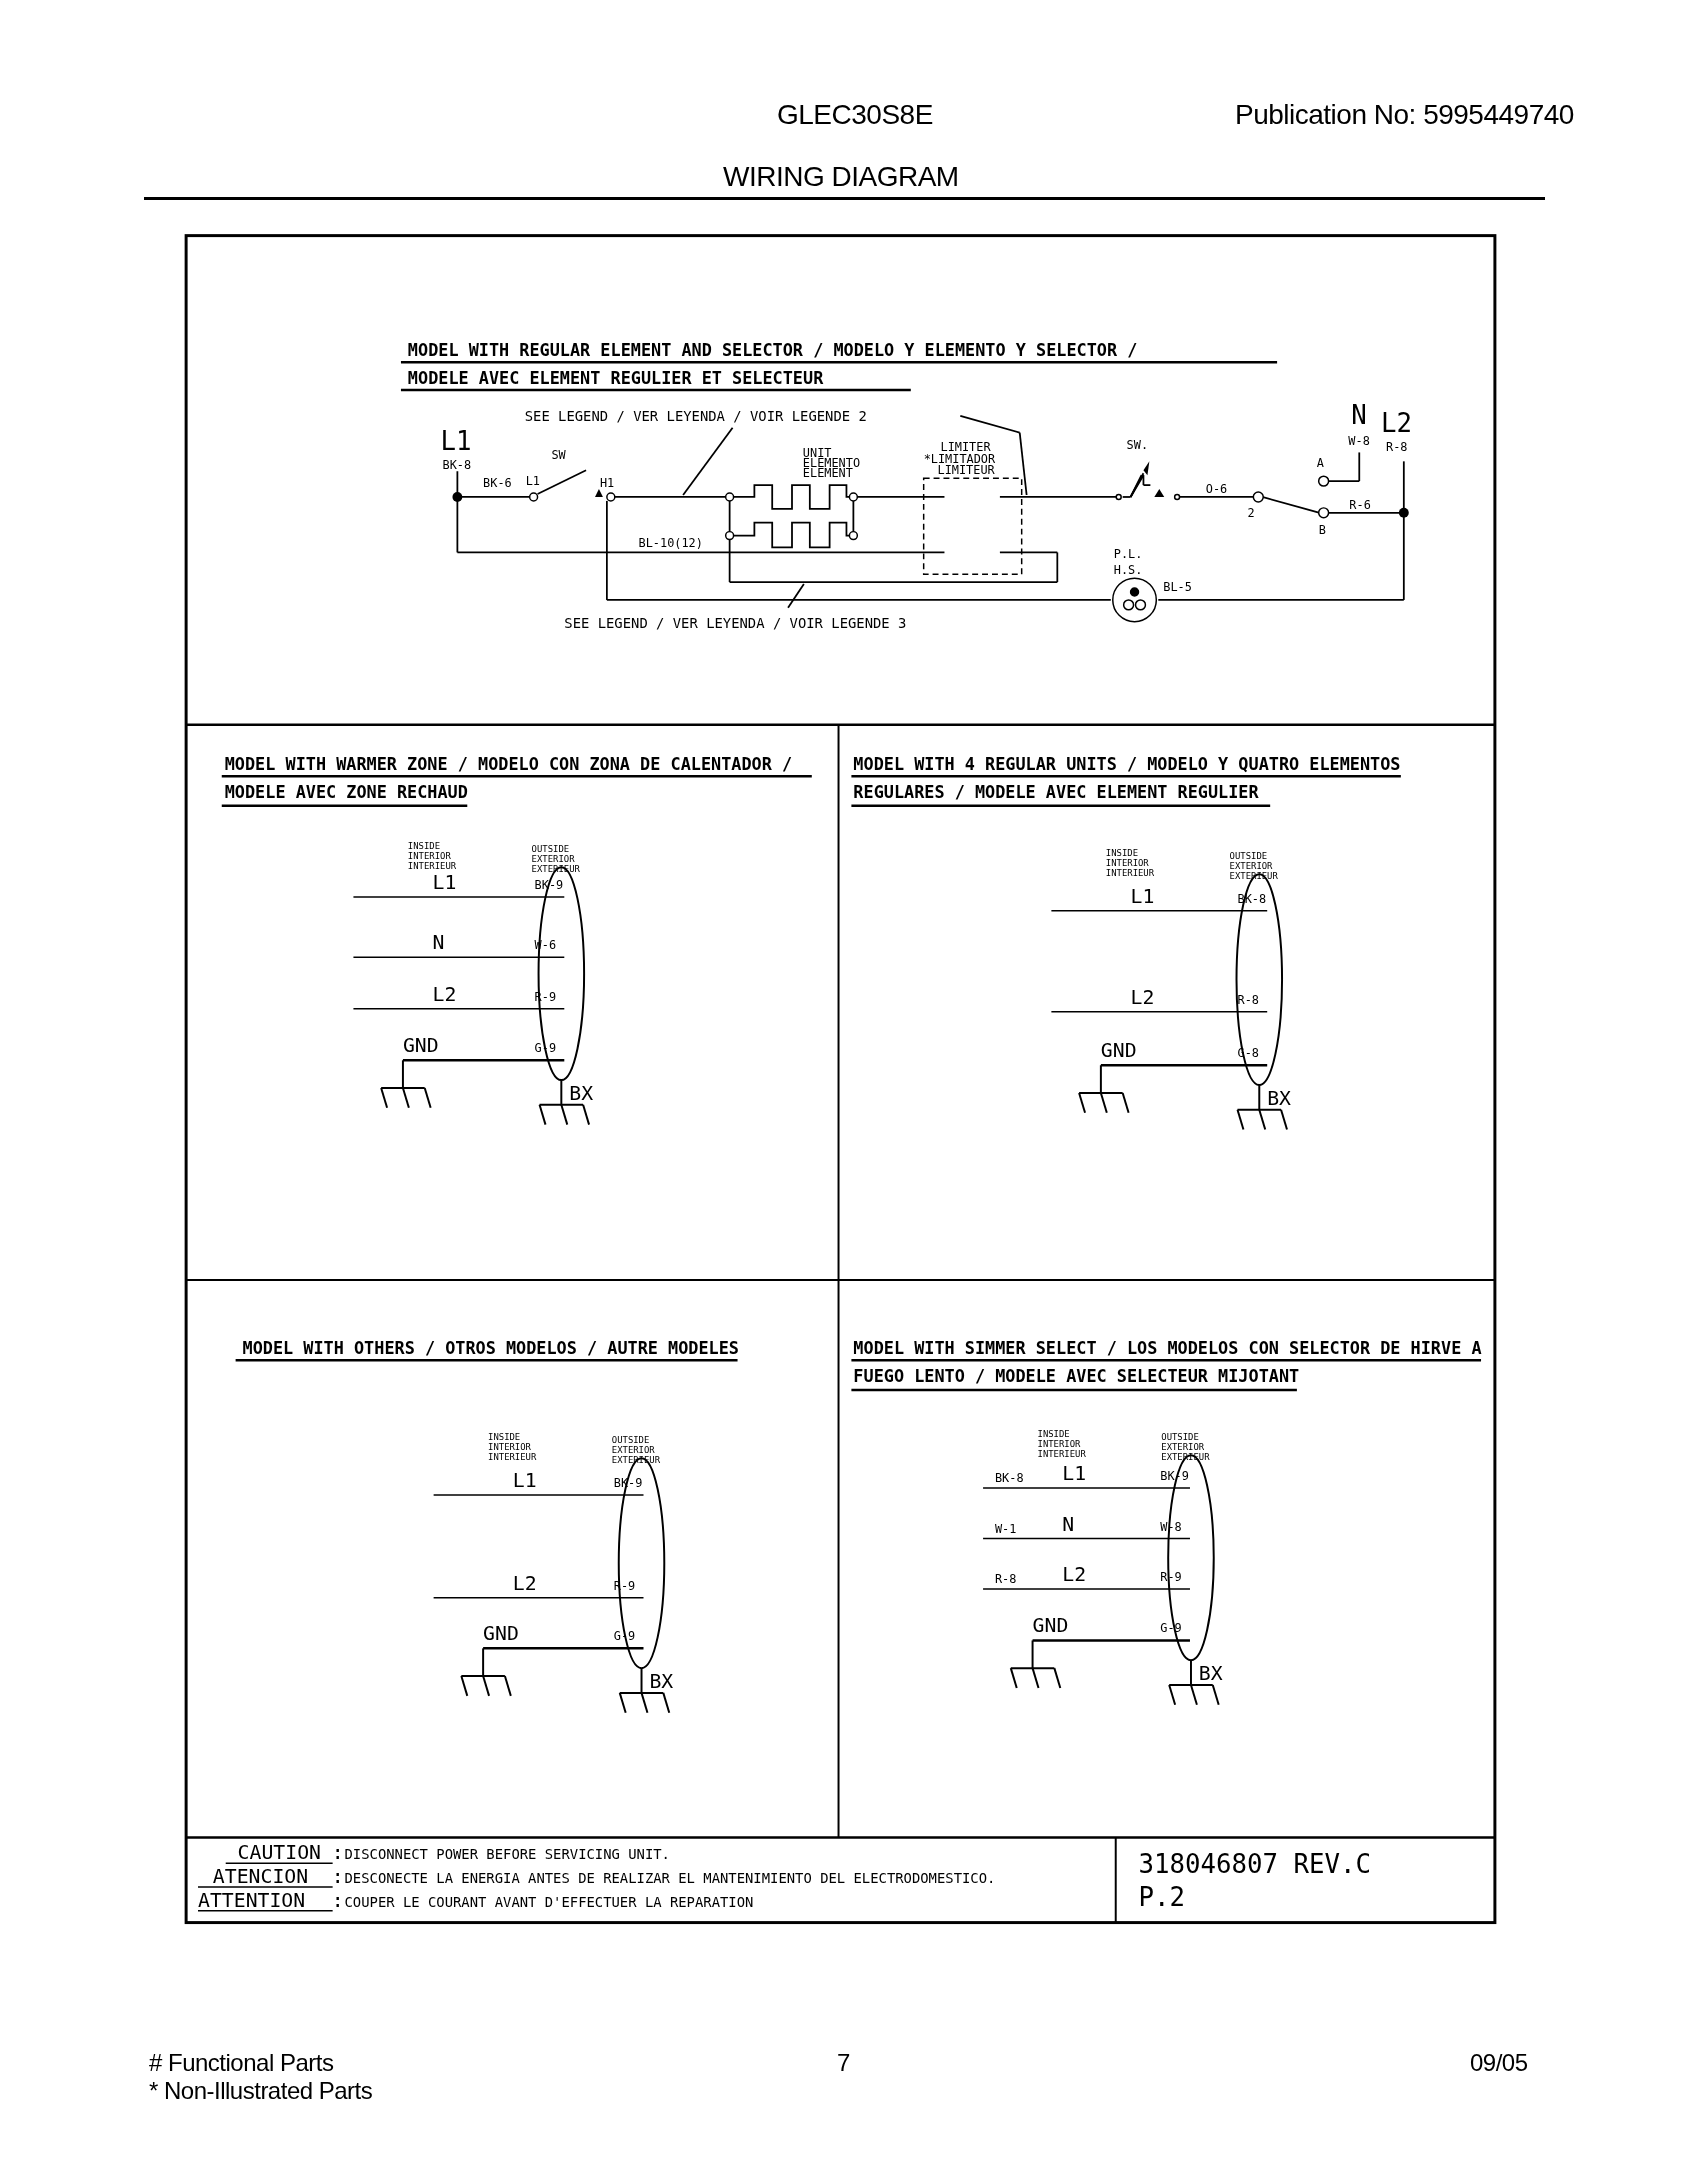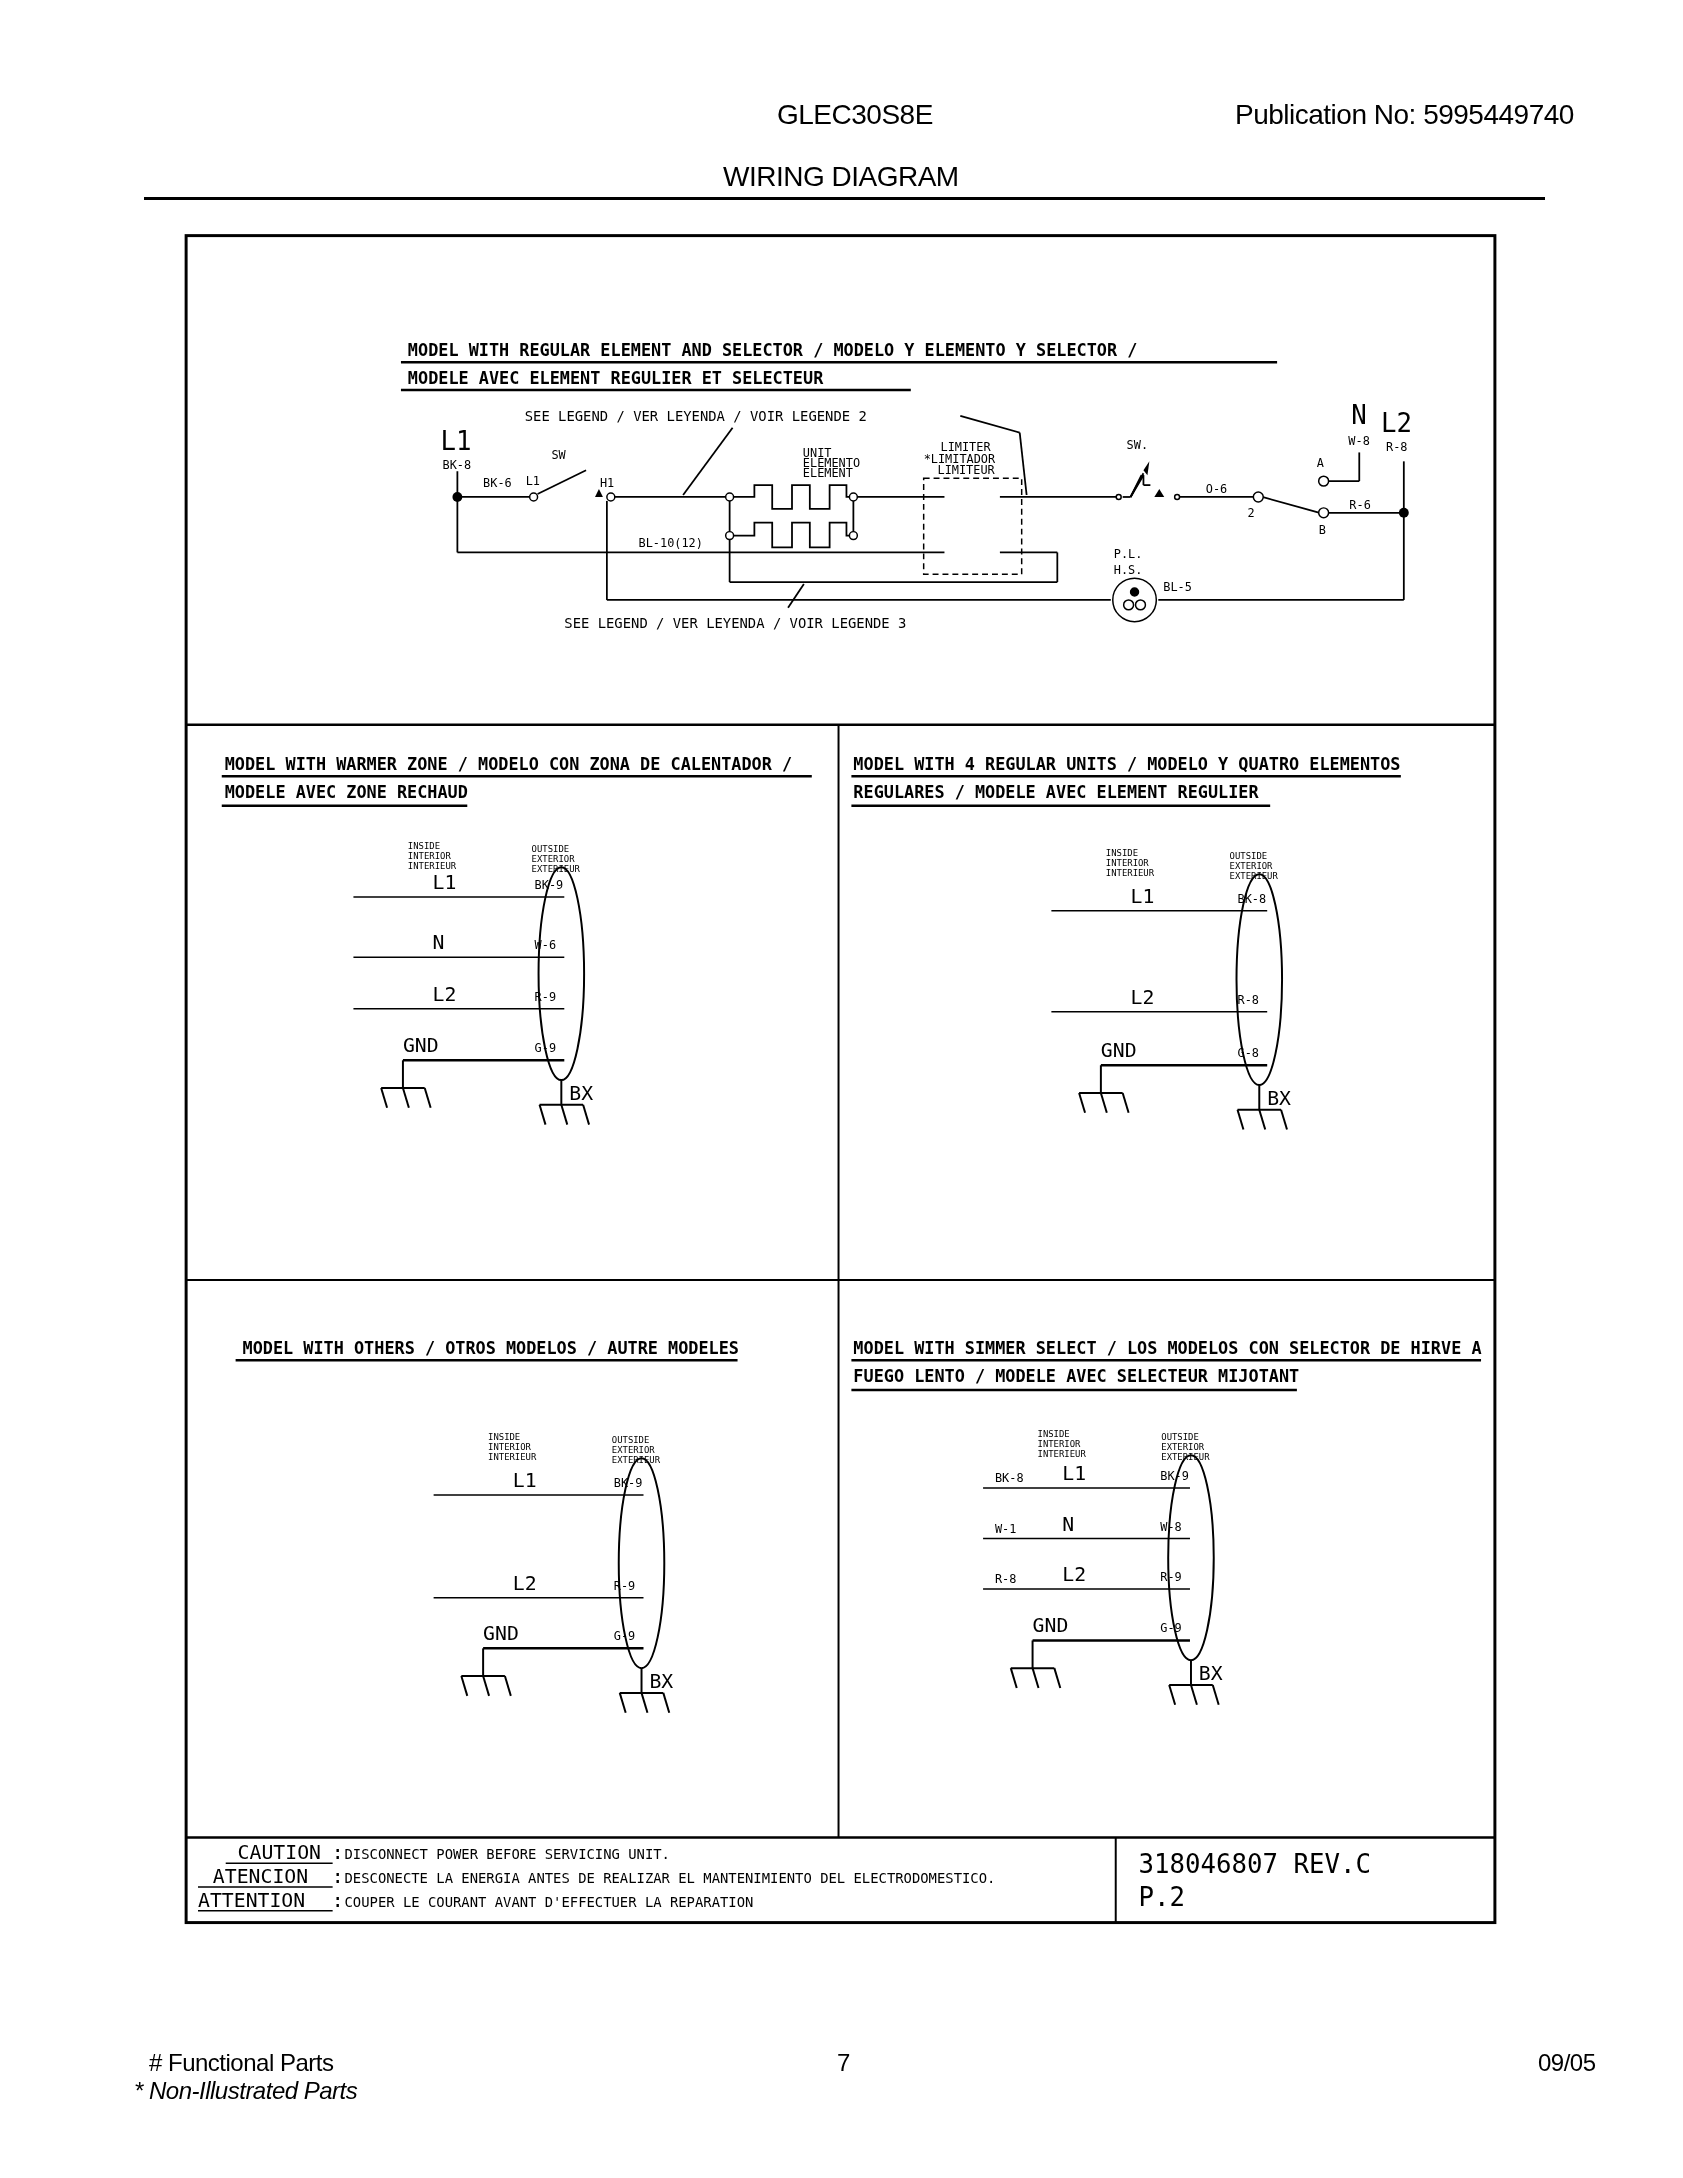--- a/index.html
+++ b/index.html
@@ -339,16 +339,16 @@
     <text class="t-caution-h" x="335" y="1926">:</text>
     <line x1="200" y1="1930" x2="336" y2="1930" stroke="#000" stroke-width="1.5"></line>
     <text class="t-caution" x="348" y="1926">COUPER LE COURANT AVANT D'EFFECTUER LA REPARATION</text>
 
     <text class="t-rev" x="1150" y="1892">318046807 REV.C</text>
     <text class="t-rev" x="1150" y="1925">P.2</text>
   </g>
 </svg>
 
 <div class="abs foot" style="left:149px; top:2049px;"># Functional Parts</div>
-<div class="abs foot" style="left:134px; top:2077px;font-style:italic;">* Non-Illustrated Parts</div>
+<div class="abs foot" style="left:149px; top:2077px;">* Non-Illustrated Parts</div>
 <div class="abs foot" style="left:837px; top:2049px;">7</div>
-<div class="abs foot" style="left:1538px; top:2049px;">09/05</div>
+<div class="abs foot" style="left:1470px; top:2049px;">09/05</div>
 
 
 </body></html>

